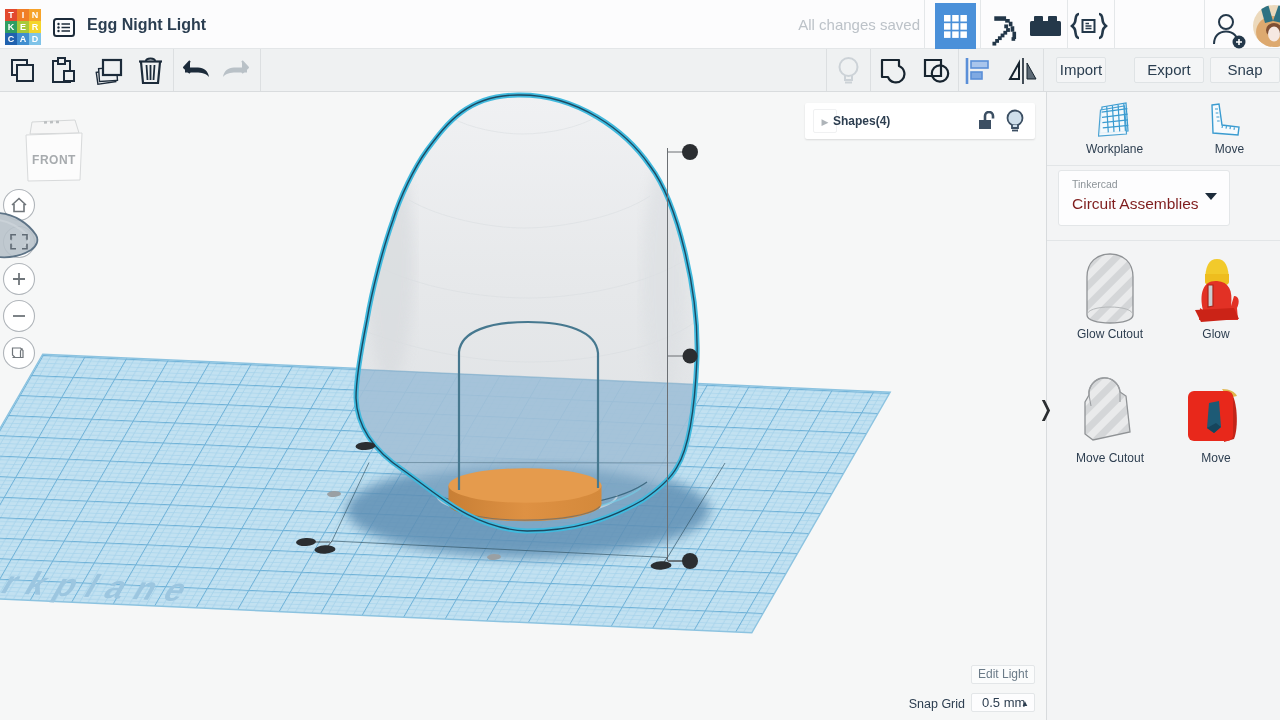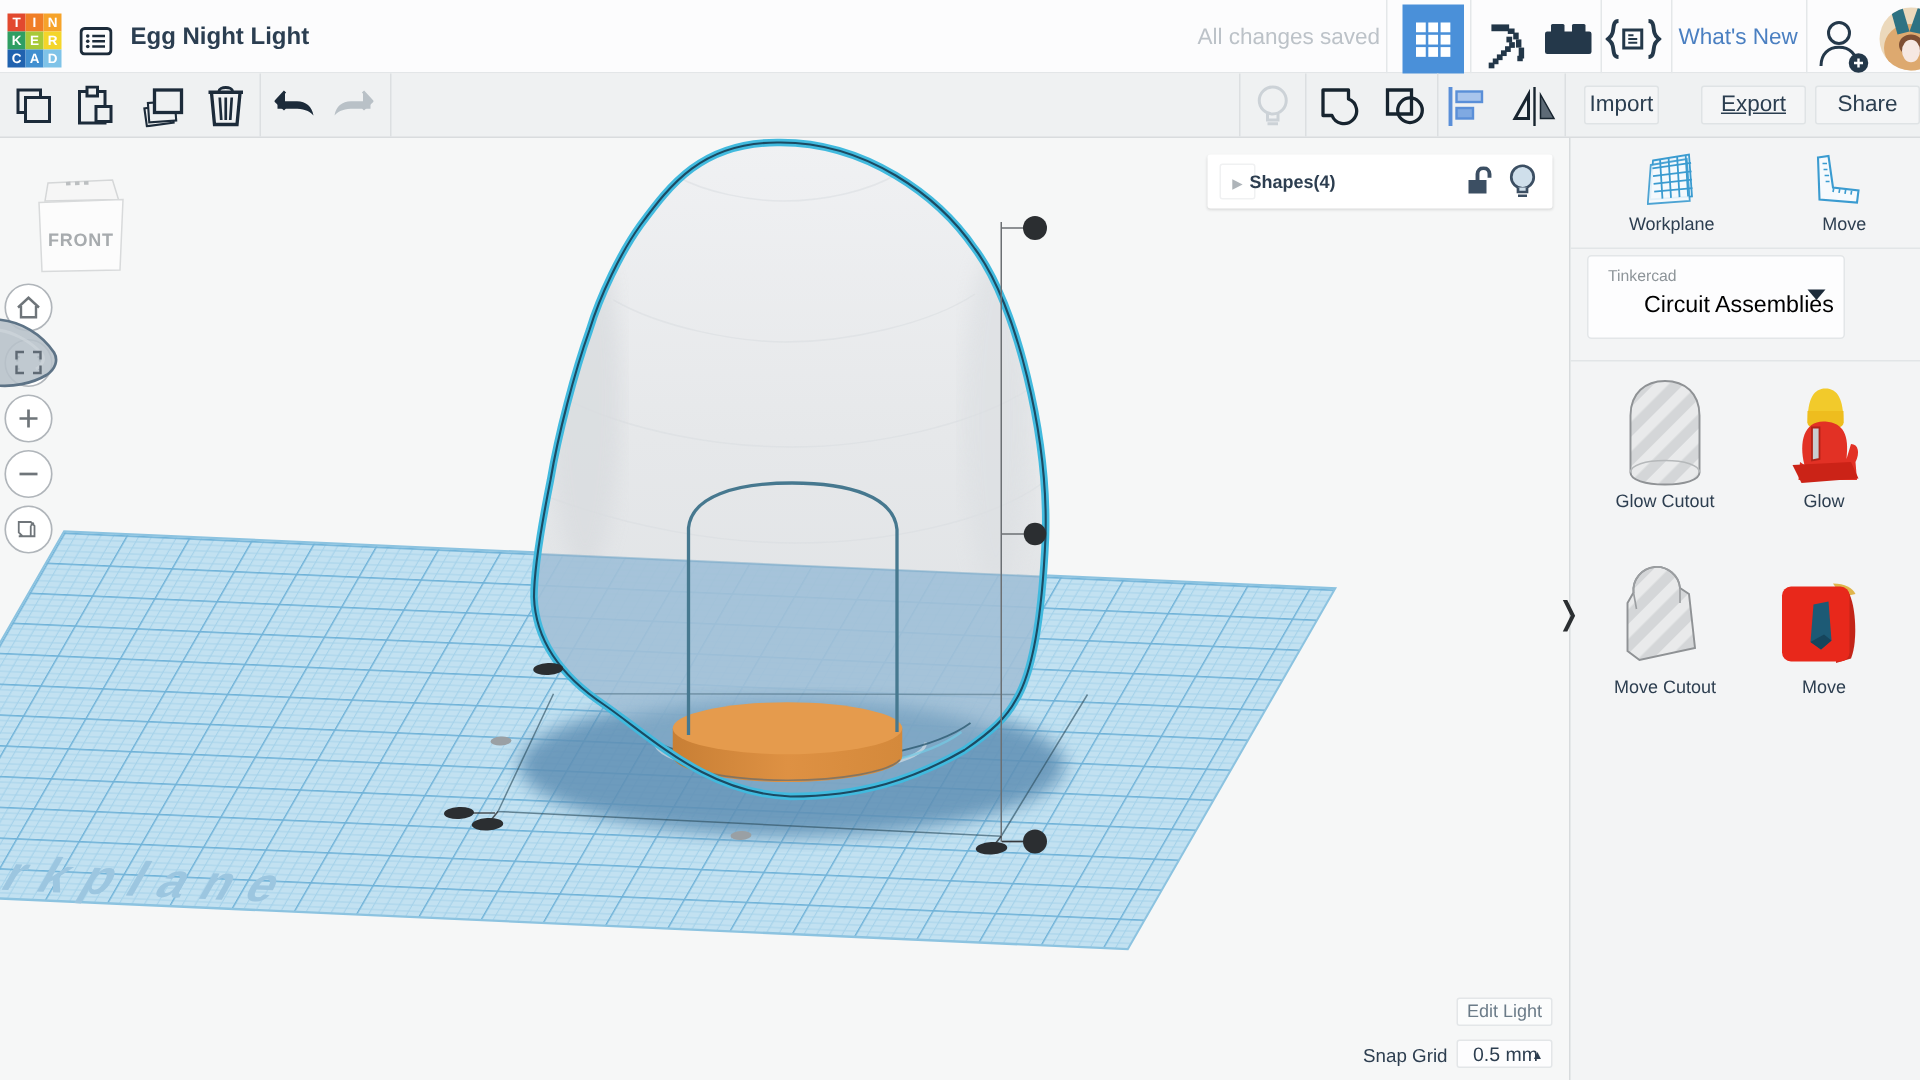--- a/index.html
+++ b/index.html
@@ -210,21 +210,20 @@
     <rect x="5" y="1" width="9" height="6" rx="1" fill="#24384a"></rect>
     <rect x="19" y="1" width="9" height="6" rx="1" fill="#24384a"></rect>
   </svg>
 
   <svg class="abs" style="left:1070px;top:12px;" width="38" height="28" viewBox="0 0 38 28">
     <path d="M9,2 C5,2 6,7 5,10 C4.5,12 3,13 2,14 C3,15 4.5,16 5,18 C6,21 5,26 9,26" fill="none" stroke="#24384a" stroke-width="2.6"></path>
     <path d="M29,2 C33,2 32,7 33,10 C33.5,12 35,13 36,14 C35,15 33.5,16 33,18 C32,21 33,26 29,26" fill="none" stroke="#24384a" stroke-width="2.6"></path>
     <rect x="12.5" y="8" width="12" height="12" fill="none" stroke="#24384a" stroke-width="2"></rect>
     <path d="M15.5,11.5 H19 M15.5,14 H21.5 M15.5,16.5 H21.5" stroke="#24384a" stroke-width="1.3"></path>
   </svg>
-  <div id="whatsnew" class="abs">What's New</div>
 
   <svg class="abs" style="left:1212px;top:12px;" width="38" height="38" viewBox="0 0 38 38">
     <circle cx="14" cy="10" r="7" fill="none" stroke="#24384a" stroke-width="2"></circle>
     <path d="M2,32 C2,24 7,19.5 14,19.5 C21,19.5 26,24 26,32" fill="none" stroke="#24384a" stroke-width="2"></path>
     <circle cx="27" cy="30" r="6.5" fill="#24384a"></circle>
     <path d="M24,30 H30 M27,27 V33" stroke="#fff" stroke-width="1.6"></path>
   </svg>
 
   <svg class="abs" style="left:1252px;top:4px;" width="28" height="44" viewBox="0 0 28 44">
     <defs>
@@ -309,22 +308,22 @@
     <rect x="7" y="14" width="11" height="7" fill="#7fa9e2" stroke="#5a8fd8" stroke-width="1.6"></rect>
   </svg>
 
   <svg class="abs" style="left:1008px;top:9px;" width="30" height="26" viewBox="0 0 30 26">
     <line x1="15" y1="0" x2="15" y2="26" stroke="#17242f" stroke-width="1.6"></line>
     <path d="M11,5 L11,21 L2,21 Z" fill="none" stroke="#17242f" stroke-width="2"></path>
     <path d="M19,5 L19,21 L28,21 Z" fill="#5d6a76" stroke="#17242f" stroke-width="1"></path>
   </svg>
   <div class="tdiv" style="left:1043px;"></div>
   <div class="tbtn" style="left:1056px; width:50px;">Import</div>
-  <div class="tbtn" style="left:1134px; width:70px;text-decoration:underline;">Export</div>
-  <div class="tbtn" style="left:1210px; width:70px;">Share</div>
+  <div class="tbtn" style="left:1134px; width:70px;">Export</div>
+  <div class="tbtn" style="left:1210px; width:70px;">Snap</div>
 </div>
 
 <div class="abs" style="left:0;top:92px;z-index:10;">
 
   <svg class="abs" style="left:22px;top:26px;" width="64" height="66" viewBox="0 0 64 66">
     <path d="M8,16 L10,4 L53,2 L57,15 Z" fill="#f6f6f6" stroke="#d5d7d8" stroke-width="1"></path>
     <path d="M4,17 L60,15 L58,62 L6,63 Z" fill="#fcfcfc" stroke="#d8dadb" stroke-width="1"></path>
     <path d="M22,4.5 L25,4.3 M28,4.2 L31,4.1 M34,4 L37,3.9" stroke="#bcbfc1" stroke-width="2.5"></path>
     <text x="32" y="46" font-size="12" font-weight="bold" fill="#a7abae" text-anchor="middle" letter-spacing="0.5">FRONT</text>
   </svg>
@@ -385,21 +384,21 @@
   <div class="plabel" style="left:20px;top:50px;width:95px;">Workplane</div>
 
   <svg class="abs" style="left:162px;top:11px;" width="32" height="36" viewBox="0 0 32 36">
     <path d="M3,2 L10,1 L13,22 L30,24 L29,32 L4,30 Z" fill="#f6fafd" stroke="#3a9bd0" stroke-width="1.4"></path>
     <path d="M6,6 h3 M6.7,10 h2.6 M7.4,14 h3 M8.1,18 h2.6 M13,25 l0.5,-2.5 M17,25.6 l0.5,-2.5 M21,26.2 l0.5,-3 M25,26.8 l0.4,-2.5" stroke="#3a9bd0" stroke-width="1.1" fill="none"></path>
   </svg>
   <div class="plabel" style="left:140px;top:50px;width:85px;">Move</div>
   <div class="pdiv" style="top:73px;"></div>
   <div id="ddbox">
     <div style="position:absolute;left:13px;top:7px;font-size:10.5px;color:#8d9499;">Tinkercad</div>
-    <div style="position:absolute;left:13px;top:24px;font-size:15.5px;color:#000000;margin-left:24px;">Circuit Assemblies</div>
+    <div style="position:absolute;left:13px;top:24px;font-size:15.5px;color:#7f1d1d;">Circuit Assemblies</div>
     <div style="position:absolute;right:12px;top:22px;width:0;height:0;border-left:6px solid transparent;border-right:6px solid transparent;border-top:7px solid #1c2b3a;"></div>
   </div>
   <div class="pdiv" style="top:148px;"></div>
 
   <svg class="abs" style="left:0px;top:148px;" width="234" height="420" viewBox="0 0 234 420">
     <defs>
       <pattern id="stripes" width="14" height="14" patternUnits="userSpaceOnUse" patternTransform="rotate(45)">
         <rect width="14" height="14" fill="#d4d6d8"></rect>
         <rect width="7" height="14" fill="#e9eaeb"></rect>
       </pattern>

